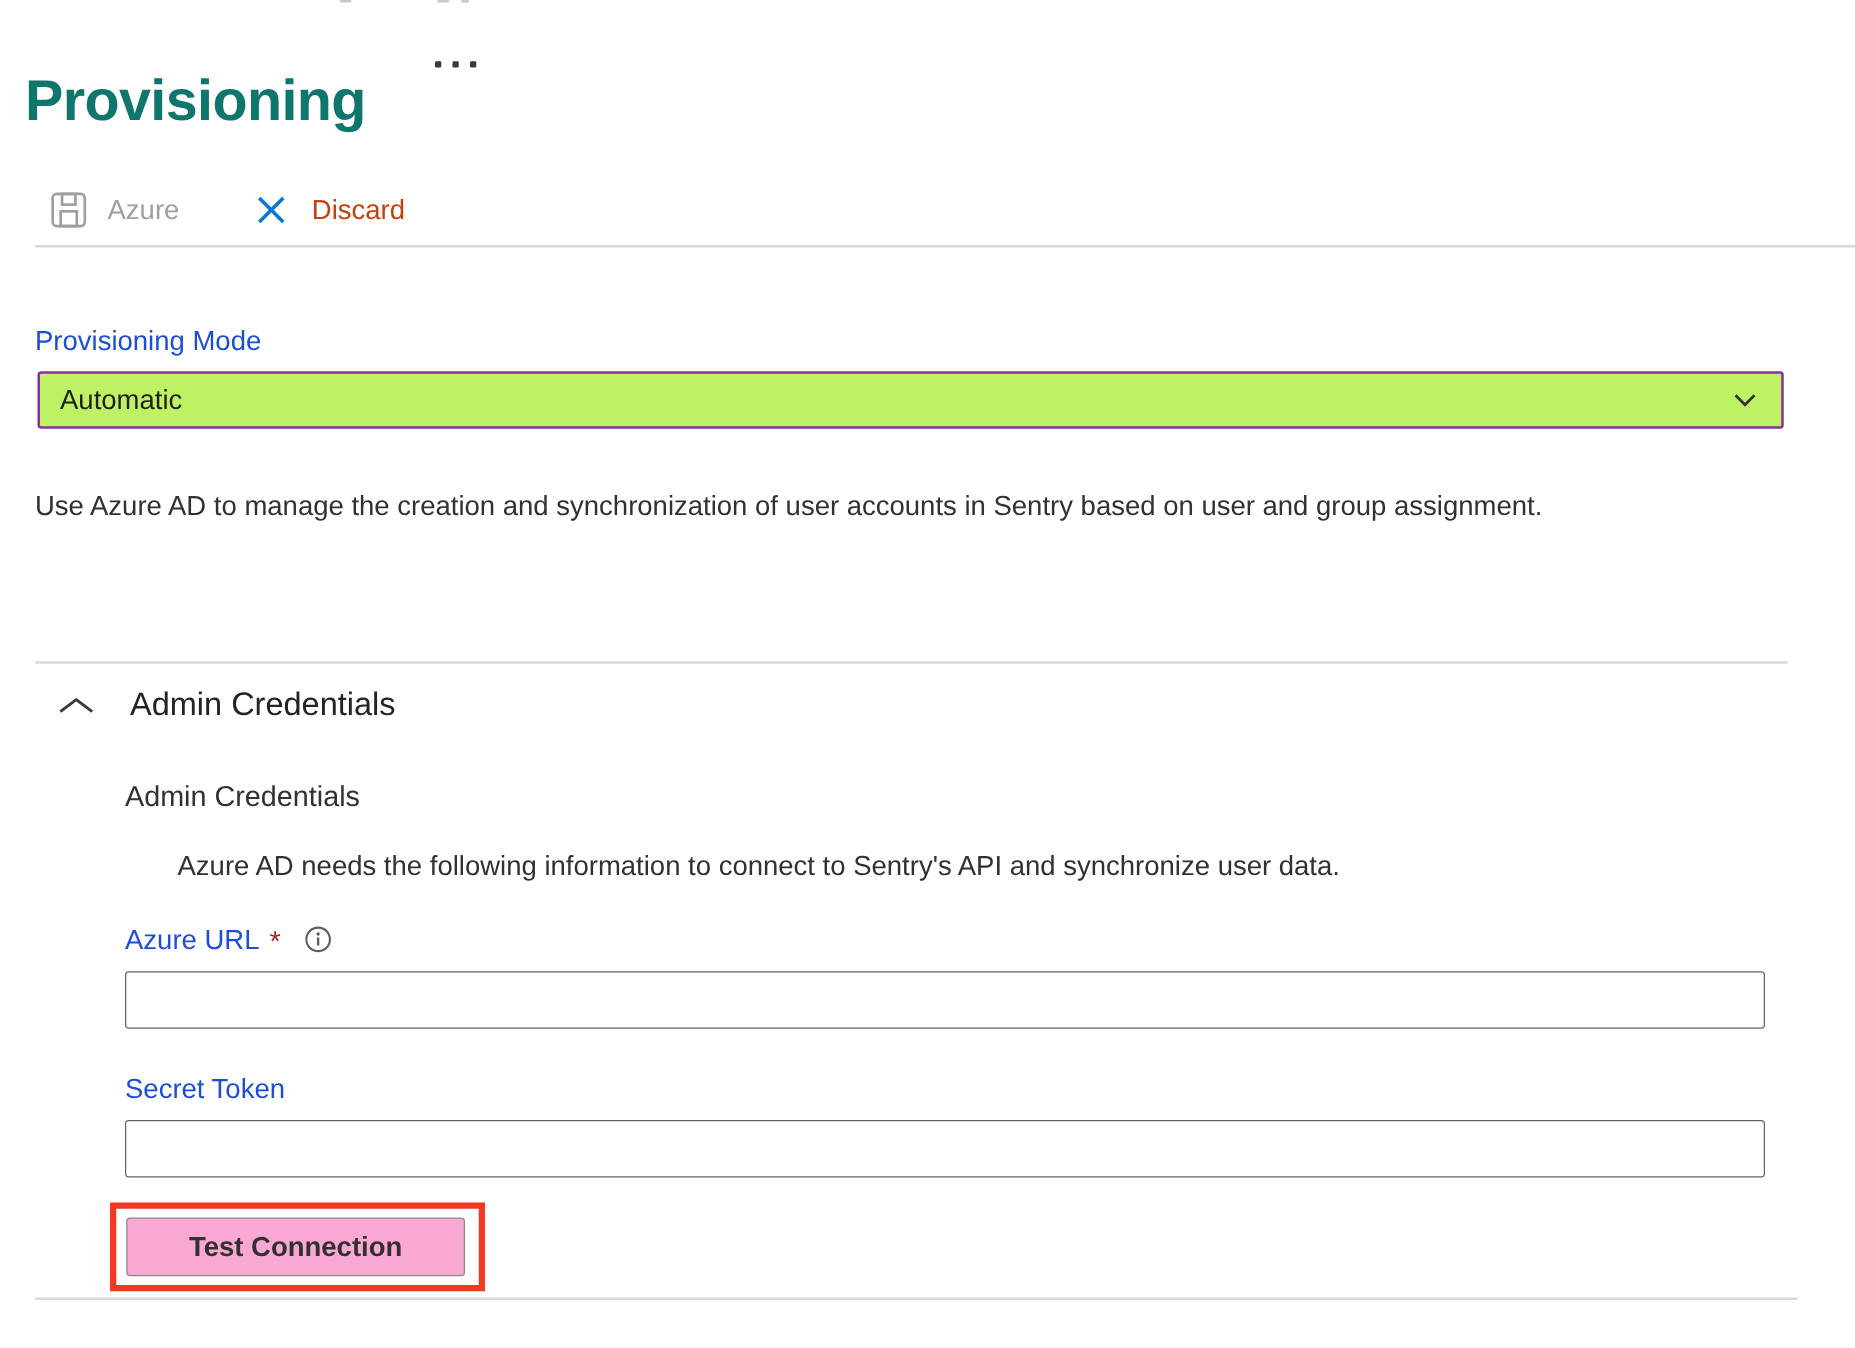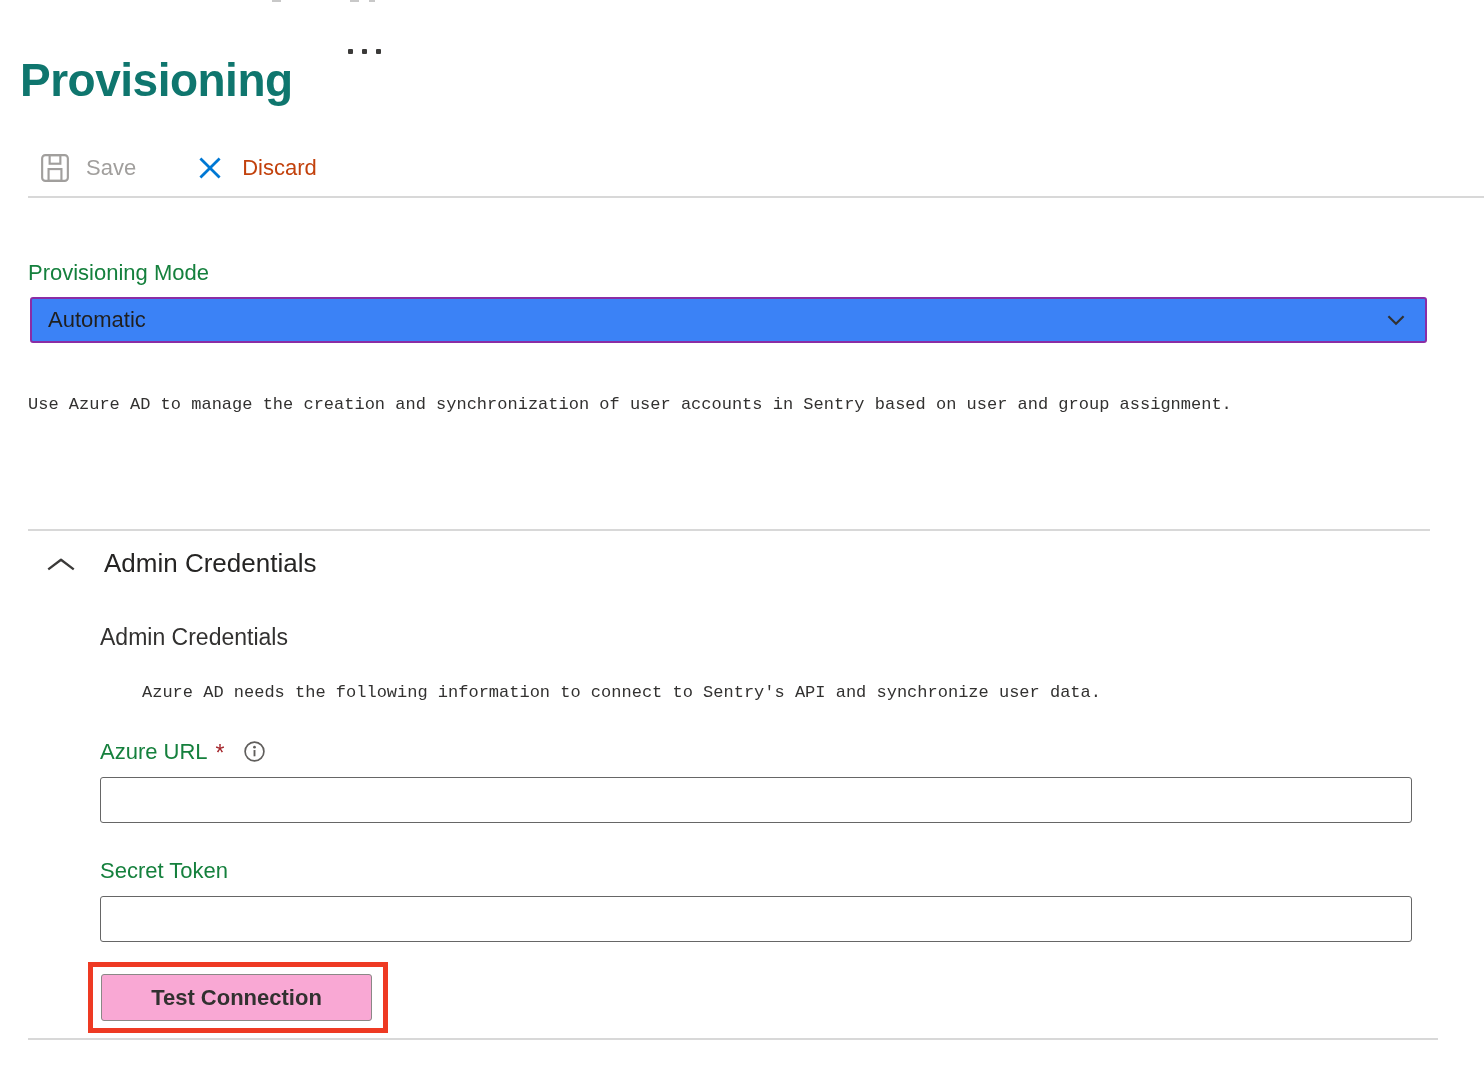--- a/index.html
+++ b/index.html
@@ -57,43 +57,42 @@
   .discard-btn { margin-left: 58px; color: #c2410c; }
 
   .divider {
     position: absolute;
     height: 2px;
     background: #d8d8d8;
   }
 
   .field-label {
     font-size: 22px;
-    color: #15803d;
+    color: #1d4ed8;
   }
 
   .combobox {
     left: 30px; top: 297px;
     width: 1397px; height: 46px;
     box-sizing: border-box;
     border: 2px solid #8a2da5;
     border-radius: 3px;
-    background: #3b82f6;
+    background: #bef264;
     display: flex; align-items: center;
     padding: 0 16px;
     font-size: 22px;
     color: #201f1e;
     cursor: pointer;
   }
   .combobox .combo-value { flex: 1; }
 
   .para {
-    font-size: 17px;
+    font-size: 22px;
     line-height: 41px;
     color: #323130;
-    font-family: Liberation Mono, monospace;
   }
 
   .section-header {
     left: 44px; top: 548px;
     display: flex; align-items: center;
     background: transparent; border: none;
     padding: 0; cursor: pointer;
     font-family: "Liberation Sans", sans-serif;
   }
   .section-header .chev { display: flex; align-items: center; }
@@ -176,21 +175,21 @@
 
 <div class="abs toolbar">
   <button class="toolbar-btn save-btn">
     <span class="tb-icon">
       <svg width="30" height="30" viewBox="0 0 28 28">
         <rect x="2" y="2" width="24" height="24" rx="3" fill="none" stroke="#a19f9d" stroke-width="2"></rect>
         <rect x="9" y="2" width="10" height="8" fill="none" stroke="#a19f9d" stroke-width="2"></rect>
         <rect x="8" y="15" width="12" height="11" fill="none" stroke="#a19f9d" stroke-width="2"></rect>
       </svg>
     </span>
-    <span class="tb-label">Save</span>
+    <span class="tb-label">Azure</span>
   </button>
   <button class="toolbar-btn discard-btn">
     <span class="tb-icon">
       <svg width="32" height="32" viewBox="0 0 30 30">
         <line x1="6" y1="6" x2="24" y2="24" stroke="#0078d4" stroke-width="2.6"></line>
         <line x1="24" y1="6" x2="6" y2="24" stroke="#0078d4" stroke-width="2.6"></line>
       </svg>
     </span>
     <span class="tb-label">Discard</span>
   </button>

